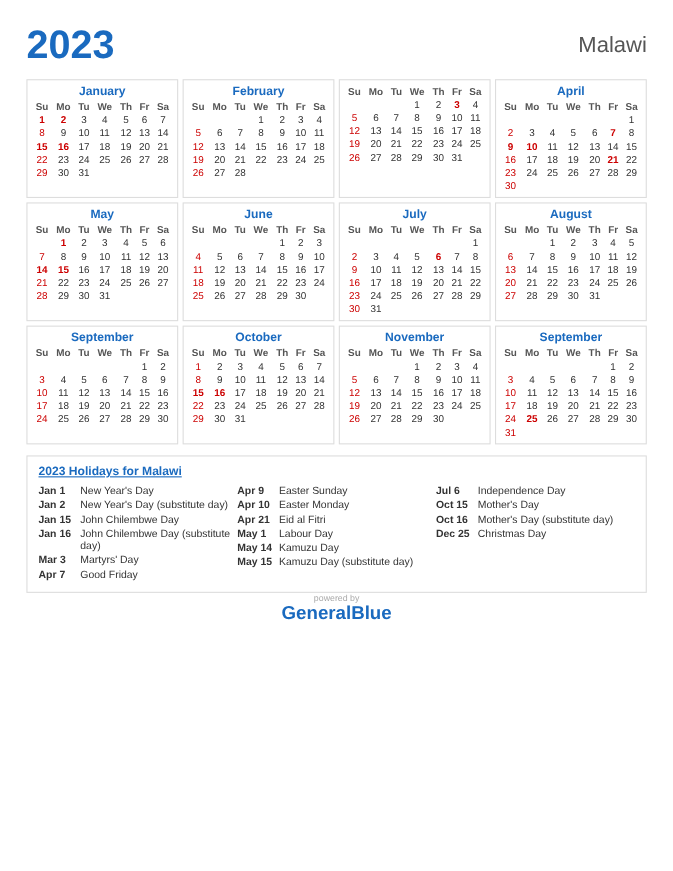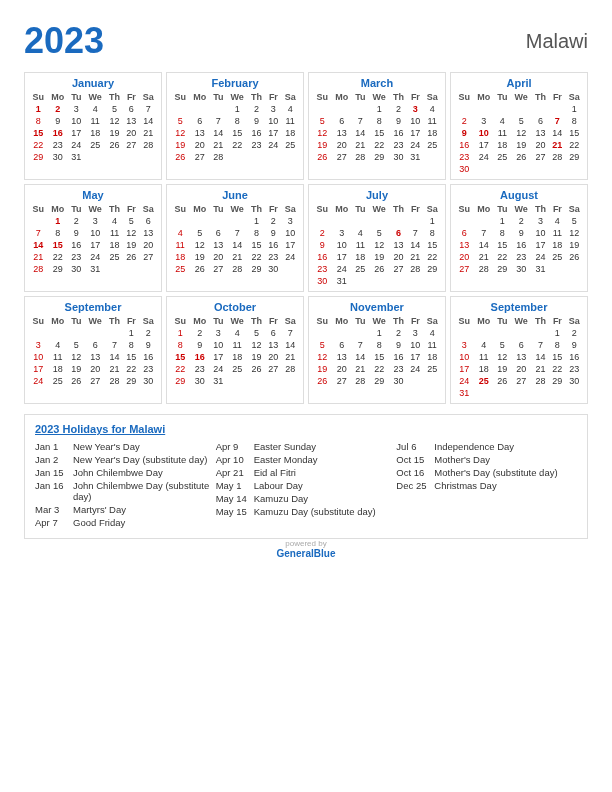--- a/index.html
+++ b/index.html
@@ -85,37 +85,37 @@
     .holidays-col {
       flex: 1;
     }
     .holiday-row {
       display: flex;
       margin-bottom: 2px;
       font-size: 9.5px;
     }
     .holiday-date {
       min-width: 38px;
-      font-weight: normal;
+      font-weight: bold;
       color: #333;
     }
     .holiday-name {
       color: #333;
     }
     .footer {
       text-align: center;
       font-size: 9px;
       color: #888;
     }
     .footer .powered {
       font-size: 8px;
       color: #aaa;
     }
     .footer .brand {
-      font-size: 10px;
+      font-size: 17px;
       font-weight: bold;
       color: #333;
     }
     .footer .brand span {
       color: #1a6abf;
     }
   </style>
 </head>
 <body>
 
@@ -246,21 +246,20 @@
               <td>28</td>
               <td></td>
               <td></td>
               <td></td>
               <td></td>
             </tr>
           </tbody>
         </table>
       </div>
       <div class="month-block">
-        <div class="month-title">March</div>
         <table class="cal-table">
           <thead>
             <tr>
               <th>Su</th>
               <th>Mo</th>
               <th>Tu</th>
               <th>We</th>
               <th>Th</th>
               <th>Fr</th>
               <th>Sa</th>

